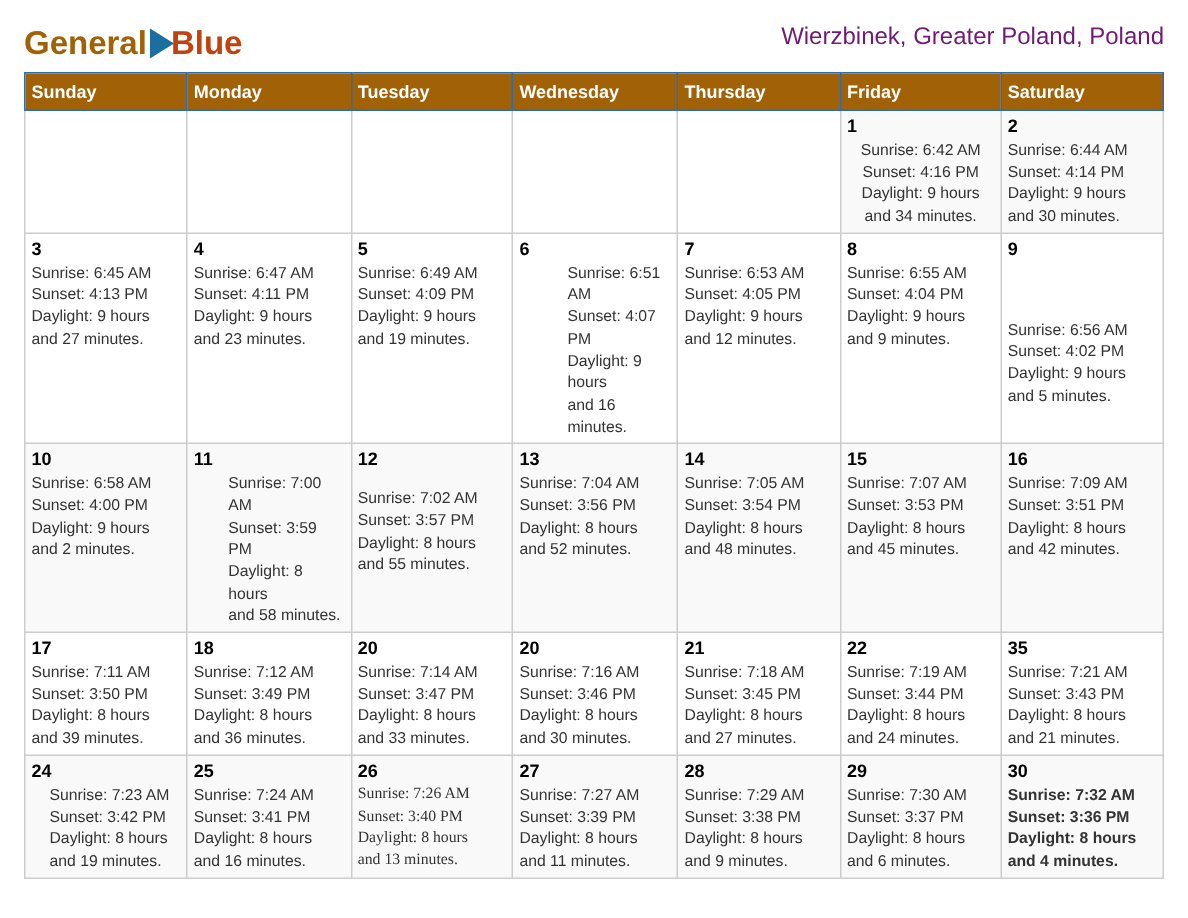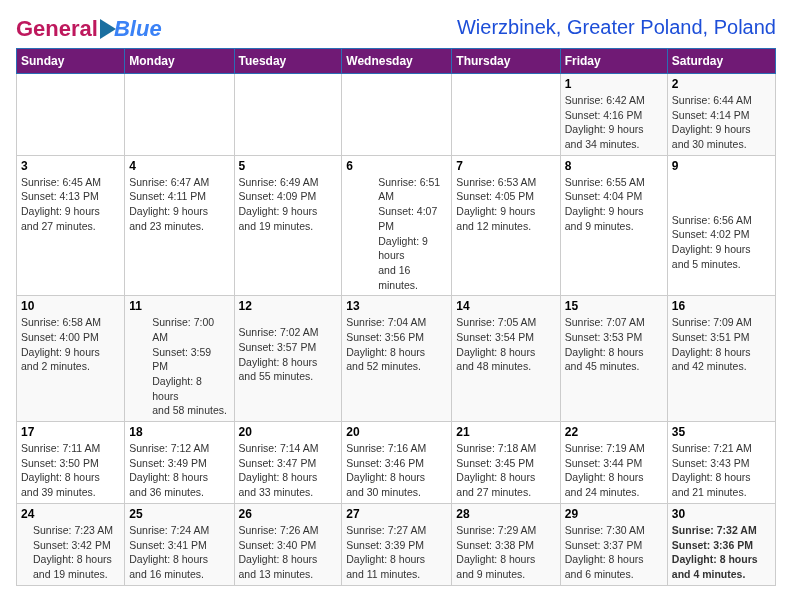--- a/index.html
+++ b/index.html
@@ -21,52 +21,52 @@
       flex-direction: column;
       align-items: flex-start;
     }
     .logo-text {
       display: flex;
       align-items: center;
       font-size: 22px;
       font-weight: bold;
       color: #333;
     }
-    .logo-general { color: #be185d; }
+    .logo-general { color: #a16207; }
     .logo-blue-arrow {
       display: inline-block;
       width: 0;
       height: 0;
       border-top: 10px solid transparent;
       border-bottom: 10px solid transparent;
       border-left: 16px solid #1a6fa0;
       margin-left: 2px;
       margin-right: -2px;
     }
-    .logo-blue { color: #3b82f6; font-style: italic; }
+    .logo-blue { color: #c2410c; }
     .title-block {
       text-align: right;
     }
     .title-block h1 {
       font-size: 36px;
       font-weight: normal;
       color: #333;
     }
     .title-block h2 {
-      font-size: 20px;
+      font-size: 16px;
       font-weight: normal;
-      color: #1d4ed8;
+      color: #701a75;
     }
     table {
       width: 100%;
       border-collapse: collapse;
       font-size: 11px;
     }
     thead tr {
-      background-color: #701a75;
+      background-color: #a16207;
       color: #fff;
     }
     thead th {
       padding: 5px 4px;
       text-align: left;
       font-weight: bold;
       font-size: 12px;
       border: 1px solid #2a6db5;
     }
     tbody td {
@@ -124,21 +124,21 @@
   </thead>
   <tbody id="calendar-body">
   <tr>
         <td class="empty-cell"></td>
         <td class="empty-cell"></td>
         <td class="empty-cell"></td>
         <td class="empty-cell"></td>
         <td class="empty-cell"></td>
         <td>
           <div class="day-num">1</div>
-          <div class="day-info" style="white-space: pre-line;">Sunrise: 6:42 AM
+          <div class="day-info" style="white-space: pre-line; text-align: center;">Sunrise: 6:42 AM
 Sunset: 4:16 PM
 Daylight: 9 hours
 and 34 minutes.</div>
         </td>
         <td>
           <div class="day-num">2</div>
           <div class="day-info" style="white-space: pre-line;">Sunrise: 6:44 AM
 Sunset: 4:14 PM
 Daylight: 9 hours
 and 30 minutes.</div>
@@ -307,21 +307,21 @@
         </td>
         <td>
           <div class="day-num">25</div>
           <div class="day-info" style="white-space: pre-line;">Sunrise: 7:24 AM
 Sunset: 3:41 PM
 Daylight: 8 hours
 and 16 minutes.</div>
         </td>
         <td>
           <div class="day-num">26</div>
-          <div class="day-info" style="white-space: pre-line;">Sunrise: 7:26 AM
+          <div class="day-info" style="white-space: pre-line; font-family: Liberation Serif, serif;">Sunrise: 7:26 AM
 Sunset: 3:40 PM
 Daylight: 8 hours
 and 13 minutes.</div>
         </td>
         <td>
           <div class="day-num">27</div>
           <div class="day-info" style="white-space: pre-line;">Sunrise: 7:27 AM
 Sunset: 3:39 PM
 Daylight: 8 hours
 and 11 minutes.</div>

